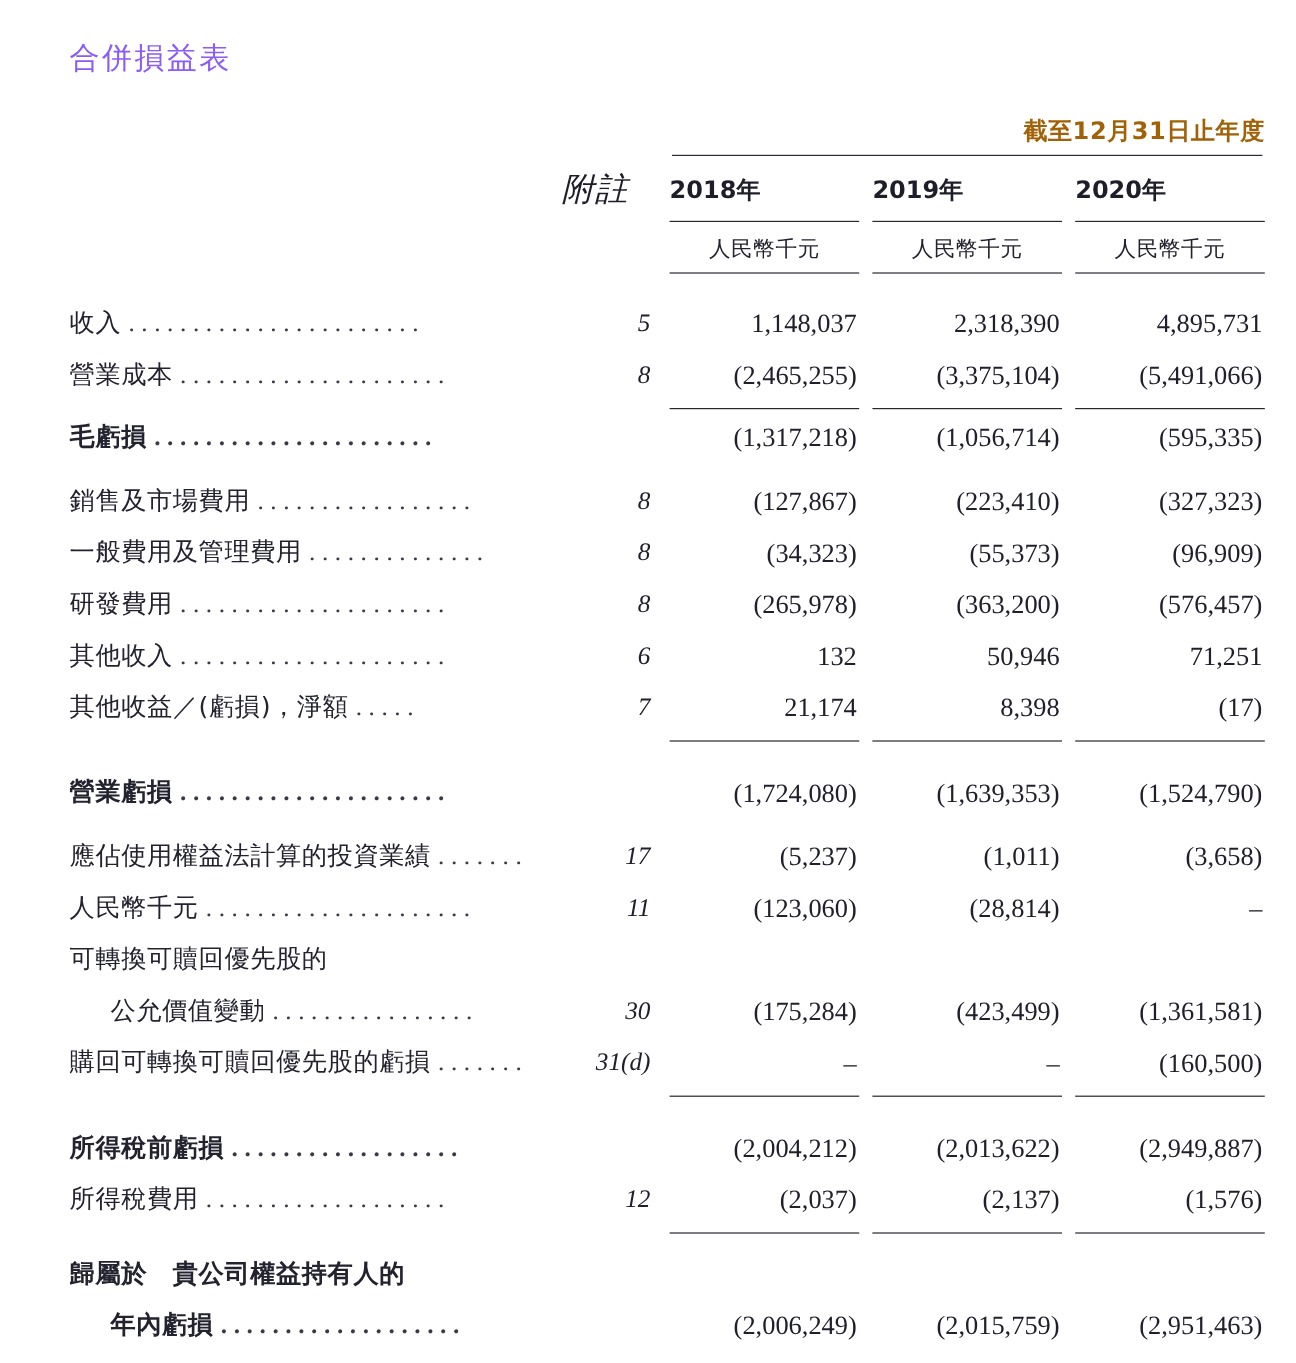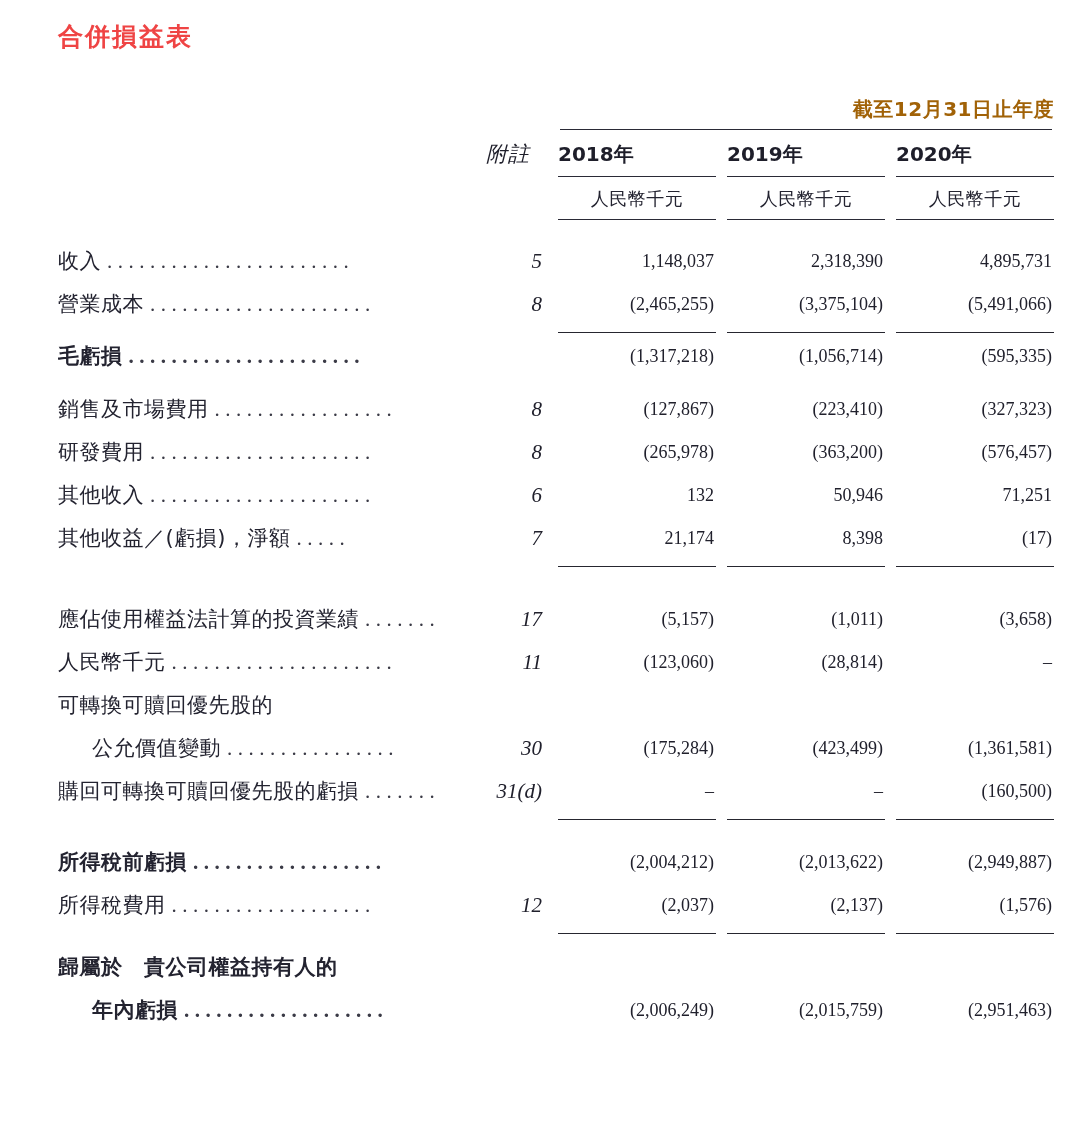--- a/index.html
+++ b/index.html
@@ -14,26 +14,26 @@
     position: relative;
     font-family: "Liberation Serif", "DejaVu Serif", serif;
     color: #1a1a24;
     overflow: hidden;
   }
 
   
   .page-title {
     position: absolute;
     left: 58px;
-    top: 20px;
+    top: 32px;
     font-family: "DejaVu Sans", "Liberation Sans", sans-serif;
     font-size: 25px;
-    font-weight: 700;
+    font-weight: 400;
     letter-spacing: 2px;
-    color: #ef4444;
+    color: #8b5cf6;
   }
 
   
   .statement {
     position: absolute;
     left: 0;
     top: 0;
     width: 1080px;
   }
 
@@ -76,22 +76,22 @@
     font-size: 20px;
     font-weight: 700;
     color: #1e1e2a;
     padding: 9px 0 7px 0;
     white-space: nowrap;
   }
   .hdr-year td.note-head {
     font-family: "Liberation Serif", "DejaVu Serif", serif;
     font-style: italic;
     font-weight: 400;
-    font-size: 21px;
-    text-align: center;
+    font-size: 27px;
+    text-align: left;
     letter-spacing: 1px;
   }
   .hdr-unit td {
     text-align: center;
     font-family: "DejaVu Sans", "Liberation Sans", sans-serif;
     font-size: 18px;
     font-weight: 400;
     color: #232330;
     padding: 9px 0 7px 0;
     white-space: nowrap;
@@ -132,21 +132,21 @@
     font-size: 21px;
     text-align: right;
     padding-right: 6px !important;
     color: #20202c;
     line-height: 43px;
     white-space: nowrap;
   }
 
   .val {
     font-family: "Liberation Serif", "DejaVu Serif", serif;
-    font-size: 18px;
+    font-size: 22px;
     text-align: right;
     color: #20202c;
     line-height: 43px;
     white-space: nowrap;
     padding-right: 2px !important;
   }
 
   
   tr.ruleunder > td { padding: 0; height: 9px; }
   tr.ruleunder .ul {
@@ -304,20 +304,30 @@
           <td class="label"><span class="txt">銷售及市場費用</span><span class="leader">.................</span></td>
           <td class="note">8</td>
           <td></td>
           <td class="val">(127,867)</td>
           <td></td>
           <td class="val">(223,410)</td>
           <td></td>
           <td class="val">(327,323)</td>
         </tr>
         <tr class="datarow">
+          <td class="label"><span class="txt">一般費用及管理費用</span><span class="leader">..............</span></td>
+          <td class="note">8</td>
+          <td></td>
+          <td class="val">(34,323)</td>
+          <td></td>
+          <td class="val">(55,373)</td>
+          <td></td>
+          <td class="val">(96,909)</td>
+        </tr>
+        <tr class="datarow">
           <td class="label"><span class="txt">研發費用</span><span class="leader">.....................</span></td>
           <td class="note">8</td>
           <td></td>
           <td class="val">(265,978)</td>
           <td></td>
           <td class="val">(363,200)</td>
           <td></td>
           <td class="val">(576,457)</td>
         </tr>
         <tr class="datarow">
@@ -352,28 +362,38 @@
             <div class="ul"></div>
           </td>
           <td></td>
           <td>
             <div class="ul"></div>
           </td>
         </tr>
         <tr class="spacer">
           <td colspan="8"></td>
         </tr>
+        <tr class="datarow">
+          <td class="label bold"><span class="txt">營業虧損</span><span class="leader">.....................</span></td>
+          <td class="note"></td>
+          <td></td>
+          <td class="val">(1,724,080)</td>
+          <td></td>
+          <td class="val">(1,639,353)</td>
+          <td></td>
+          <td class="val">(1,524,790)</td>
+        </tr>
         <tr class="spacer small">
           <td colspan="8"></td>
         </tr>
         <tr class="datarow">
           <td class="label"><span class="txt">應佔使用權益法計算的投資業績</span><span class="leader">.......</span></td>
           <td class="note">17</td>
           <td></td>
-          <td class="val">(5,157)</td>
+          <td class="val">(5,237)</td>
           <td></td>
           <td class="val">(1,011)</td>
           <td></td>
           <td class="val">(3,658)</td>
         </tr>
         <tr class="datarow">
           <td class="label"><span class="txt">人民幣千元</span><span class="leader">.....................</span></td>
           <td class="note">11</td>
           <td></td>
           <td class="val">(123,060)</td>

